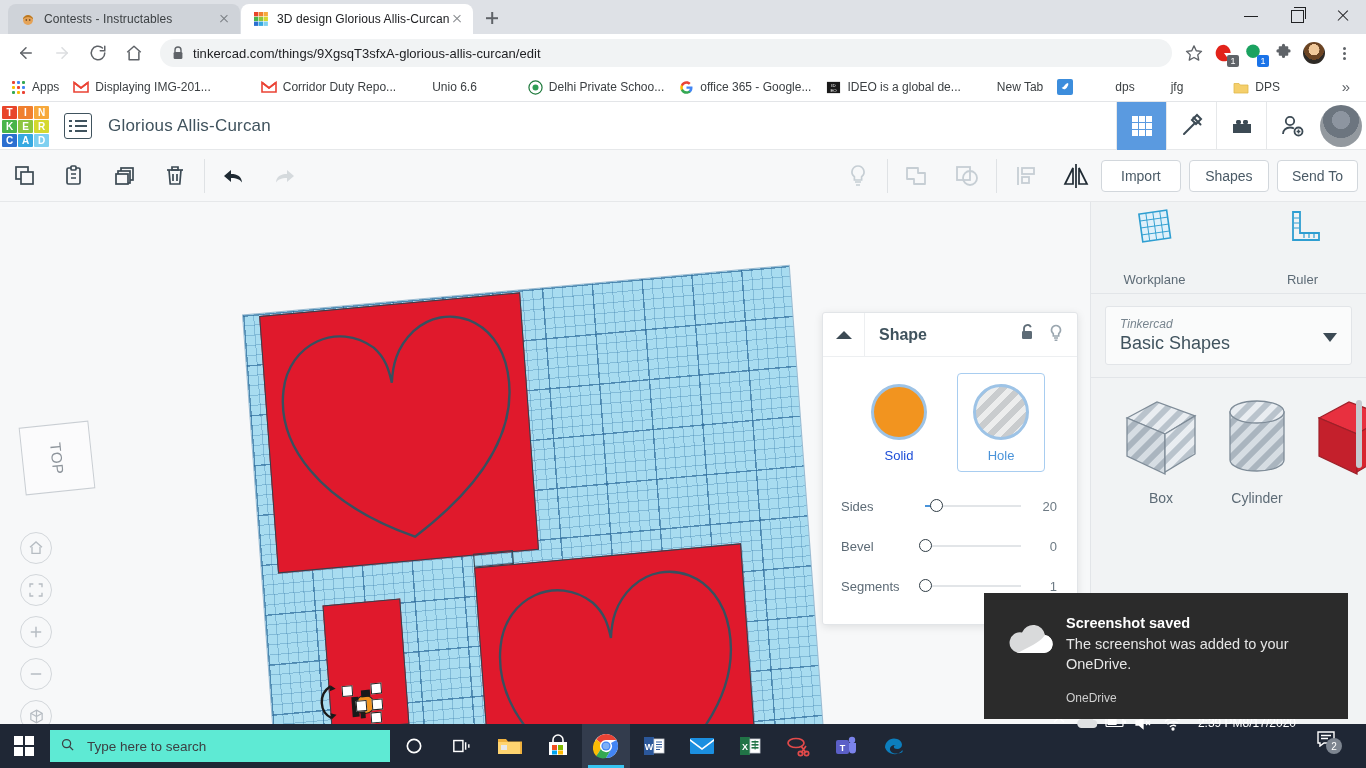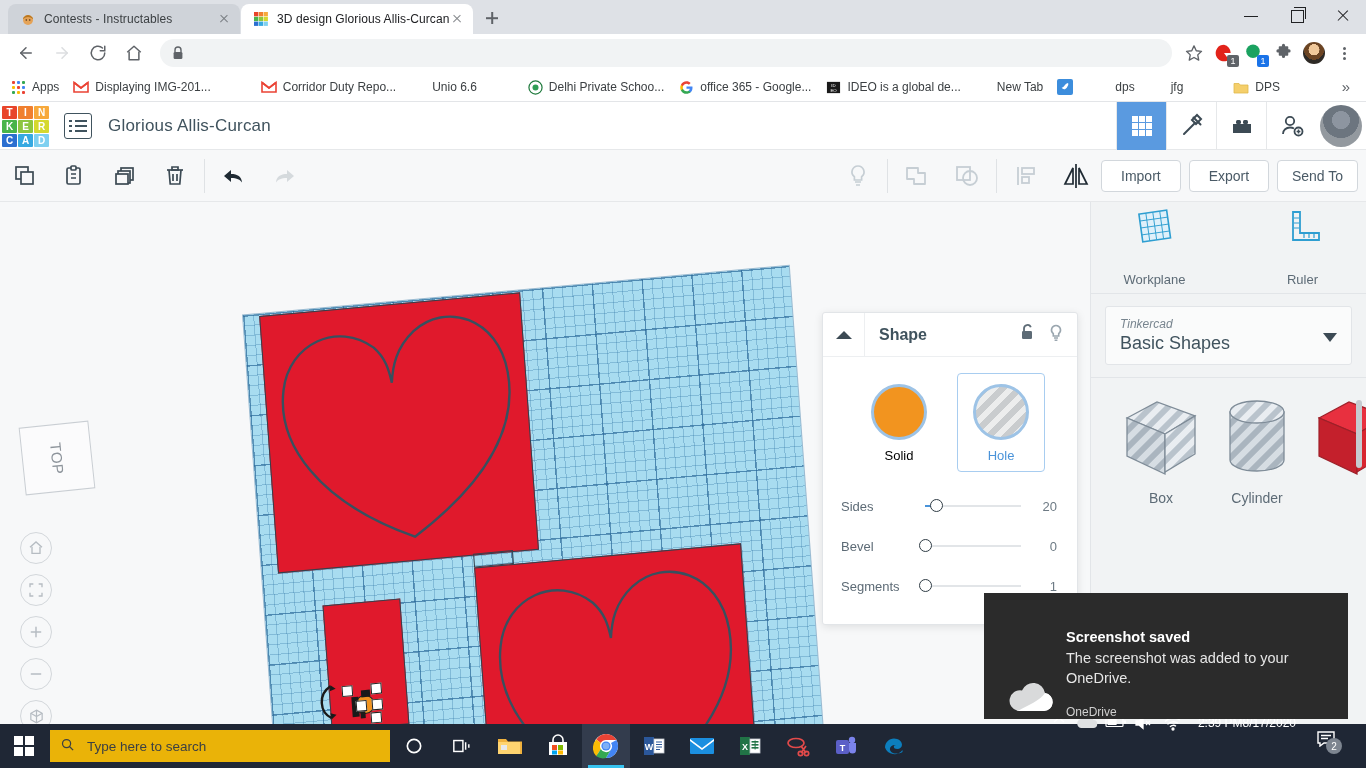--- a/index.html
+++ b/index.html
@@ -180,21 +180,21 @@
   .insp-body { padding: 16px 18px 10px; }
   .solidhole { display: flex; gap: 14px; justify-content: center; }
   .sh-opt { width: 88px; padding: 10px 0 8px; border-radius: 4px; text-align: center; border: 1px solid transparent; }
   .sh-opt.selected { border-color: #a8cdf0; }
   .sh-circle { width: 56px; height: 56px; border-radius: 50%; margin: 0 auto 8px; border: 3px solid #9dc3e6; }
   .sh-circle.solid { background: #f2941f; }
   .sh-circle.hole {
     background: repeating-linear-gradient(-45deg, #c9ccce 0 6px, #eceded 6px 12px);
     border-color: #9dc3e6;
   }
-  .sh-label { font-size: 13px; color: #000000; }
+  .sh-label { font-size: 13px; color: #1d4ed8; }
   .sh-opt.selected .sh-label { color: #4a93d9; }
   .sliders { padding: 14px 0 8px; }
   .slider-row { display: flex; align-items: center; height: 40px; font-size: 13px; color: #5d6b76; }
   .slider-name { width: 80px; }
   .slider-track { position: relative; width: 96px; height: 2px; background: #e2e5e8; margin-left: 4px; }
   .slider-fill { position: absolute; left: 0; top: 0; height: 2px; background: #4a93d9; }
   .slider-knob {
     position: absolute; top: -6px; width: 13px; height: 13px; border-radius: 50%;
     background: #fff; border: 1.6px solid #2f3c45;
   }
@@ -217,35 +217,35 @@
   .sp-caret { position: absolute; right: 14px; top: 26px; width: 0; height: 0; border-left: 7px solid transparent; border-right: 7px solid transparent; border-top: 9px solid #3c4a54; }
   .shape-list { position: absolute; left: 0; top: 175px; width: 276px; height: 447px; overflow: hidden; border-top: 1px solid #e2e5e8; }
   .shape-grid { display: grid; grid-template-columns: 1fr 1fr 1fr 1fr; gap: 0 0; padding: 12px 16px 0 22px; }
   .shape-cell { text-align: center; }
   .shape-cell .cap { font-size: 14px; color: #5d6b76; margin-top: 4px; }
   .sb-scroll { position: absolute; right: 5px; top: 22px; width: 6px; height: 68px; background: #c6cbd0; border-radius: 3px; }
 
   
   .toast {
     position: absolute; left: 984px; top: 593px; width: 364px; height: 126px;
-    background: #2b2b2b; display: flex; align-items: flex-end; padding: 22px 16px 0 20px; z-index: 40;
+    background: #2b2b2b; display: flex; align-items: flex-start; padding: 22px 16px 0 20px; z-index: 40;
   }
   .toast-icon { width: 54px; flex: 0 0 54px; padding-top: 8px; }
   .toast-text { padding-left: 8px; }
   .toast-title { color: #fff; font-size: 14.5px; font-weight: bold; margin-bottom: 3px; }
   .toast-body { color: #e6e6e6; font-size: 14.5px; line-height: 20px; }
   .toast-app { color: #cfcfcf; font-size: 12px; margin-top: 17px; }
 
   
   .taskbar { position: absolute; left: 0; top: 724px; width: 1366px; height: 44px; background: #1f2735; display: flex; align-items: center; }
   .start { width: 48px; height: 44px; display: flex; align-items: center; justify-content: center; }
   .start .win { display: grid; grid-template-columns: repeat(2, 9px); grid-template-rows: repeat(2, 9px); gap: 2px; }
   .start .win span { background: #fff; display: block; }
   .search-box {
-    width: 340px; height: 32px; background: #eab308; display: flex; align-items: center;
+    width: 340px; height: 32px; background: #5eead4; display: flex; align-items: center;
     padding: 0 10px; color: #3c4043; font-size: 13.5px; margin-left: 2px;
   }
   .search-box .mag { margin-right: 12px; }
   .tb-icon { width: 48px; height: 44px; display: flex; align-items: center; justify-content: center; position: relative; }
   .tb-icon.active { background: #333c4d; }
   .tb-icon.active:after { content: ""; position: absolute; left: 6px; right: 6px; bottom: 0; height: 3px; background: #37c3f0; }
   .tray { margin-left: auto; display: flex; align-items: flex-start; height: 60px; padding-right: 20px; }
   .tray > div { display: flex; align-items: center; justify-content: center; }
   .clock { color: #fff; font-size: 12px; line-height: 15px; text-align: center; padding: 0 10px; }
   .notif { width: 40px; height: 44px; position: relative; display: flex; align-items: center; justify-content: center; }
@@ -324,20 +324,21 @@
             <path d="M5.5 10V21h13V10"></path>
           </svg>
       </div>
       <div class="omnibox">
         <span class="lock">
           <svg width="12" height="14" viewBox="0 0 12 14">
               <path d="M3 6V4a3 3 0 0 1 6 0v2" fill="none" stroke="#5f6368" stroke-width="1.4"></path>
               <rect x="1.6" y="6" width="8.8" height="7" rx="1.3" fill="#5f6368"></rect>
             </svg>
         </span>
+        <span class="url">tinkercad.com/things/9XgsqT3sfxA-glorious-allis-curcan/edit</span>
       </div>
       <div class="chrome-icons">
         <div>
           <svg width="18" height="18" viewBox="0 0 24 24" style="position:absolute;left:5px;top:5px" fill="none" stroke="#5f6368" stroke-width="1.8" stroke-linejoin="round">
               <polygon points="12 2.5 15 9 22 9.8 17 14.5 18.3 21.5 12 18 5.7 21.5 7 14.5 2 9.8 9 9"></polygon>
             </svg>
         </div>
         <div>
           <svg width="20" height="20" viewBox="0 0 24 24" style="position:absolute;left:4px;top:4px">
               <path d="M12 2a10 10 0 1 0 6 18l-6-8h8A10 10 0 0 0 12 2z" fill="#e2231a"></path>
@@ -618,21 +619,21 @@
       </div>
       <div class="tb-btn">
         <svg width="30" height="28" viewBox="0 0 30 28" stroke="#1f2a33" stroke-width="1.7" fill="none">
             <path d="M15 2v24"></path>
             <path d="M12 6 4 22h8z"></path>
             <path d="M18 6l8 16h-8z"></path>
           </svg>
       </div>
       <div class="tb-right">
         <div class="tc-pill">Import</div>
-        <div class="tc-pill">Export</div>
+        <div class="tc-pill">Shapes</div>
         <div class="tc-pill">Send To</div>
       </div>
     </div>
 
     <div class="canvas">
       <div class="workplane">
 
         <div class="shape-red" style="left:16px; top:2px; width:262px; height:258px;">
           <div class="heart">
             <svg viewBox="0 0 262 258" preserveAspectRatio="none">

